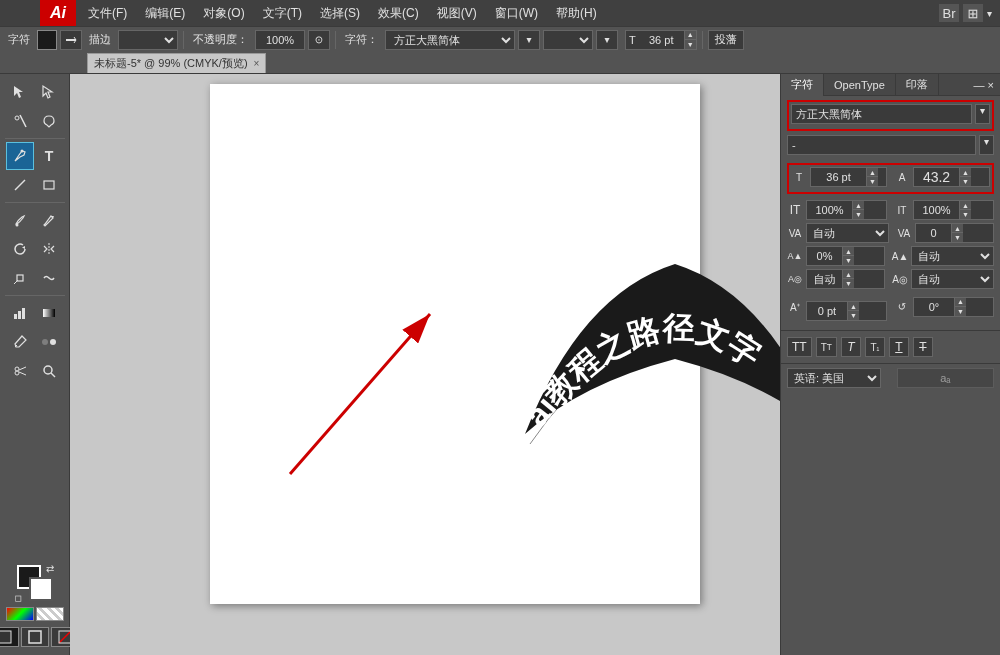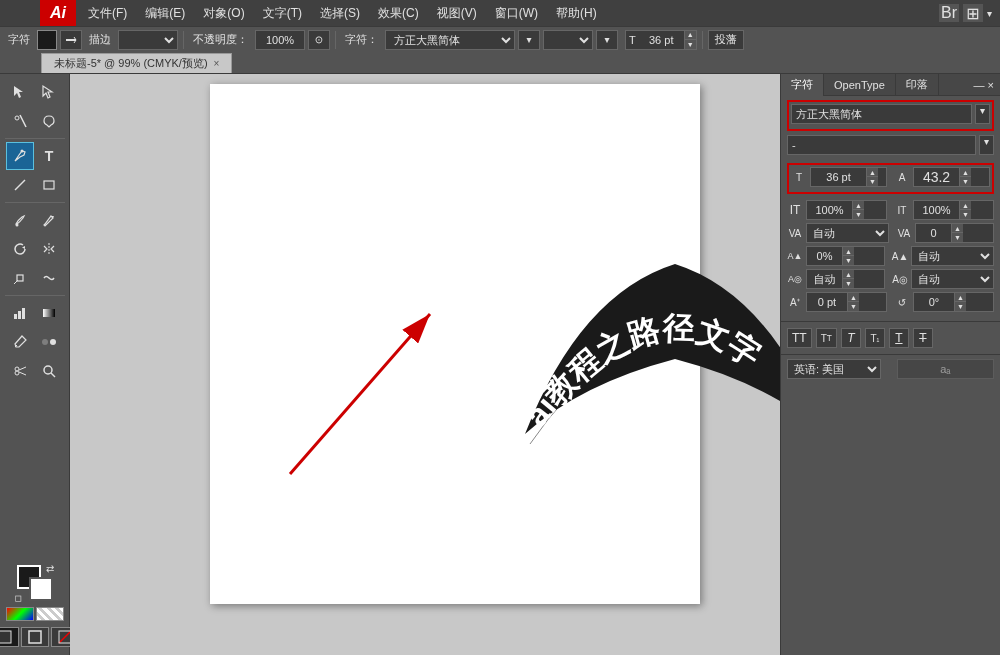--- a/index.html
+++ b/index.html
@@ -11,21 +11,21 @@
       color: #e0e0e0; font-size: 12px; user-select: none; padding-left: 40px;
     }
     #menubar .app-logo {
       width: 36px; height: 26px; background: #cc0000; display: flex; align-items: center; justify-content: center;
       color: white; font-style: italic; font-weight: bold; font-size: 16px; flex-shrink: 0;
     }
     #menubar .menu-items { display: flex; align-items: center; gap: 2px; padding: 0 4px; }
     #menubar .menu-item { padding: 2px 8px; cursor: pointer; color: #e0e0e0; font-size: 12px; }
     .spacer { flex: 1; }
     .menu-right { display: flex; align-items: center; gap: 4px; padding-right: 8px; color: #e0e0e0; font-size: 11px; }
-    .menu-right .icon-box { width: 20px; height: 18px; background: #555; display: flex; align-items: center; justify-content: center; font-size: 16px; cursor: pointer; }
+    .menu-right .icon-box { width: 20px; height: 18px; background: #555; display: flex; align-items: center; justify-content: center; font-size: 13px; cursor: pointer; }
 
     
     #toolbar {
       width: 100%; height: 26px; background: #535353; display: flex; align-items: center;
       padding: 0 4px; gap: 3px; border-top: 1px solid #3a3a3a;
     }
     .tb-label { color: #e0e0e0; font-size: 11px; padding: 0 4px; }
     .tb-select {
       height: 20px; background: #3a3a3a; border: 1px solid #666; color: #e0e0e0;
       font-size: 11px; padding: 0 4px; min-width: 40px;
@@ -43,22 +43,22 @@
     .tb-divider { width: 1px; height: 18px; background: #666; margin: 0 2px; }
     .tb-icon-btn { width: 22px; height: 20px; background: #3a3a3a; border: 1px solid #666; display: flex; align-items: center; justify-content: center; cursor: pointer; color: #e0e0e0; font-size: 10px; }
 
     
     #tabbar {
       width: 100%; height: 22px; background: #535353; display: flex; align-items: flex-end;
       border-bottom: 1px solid #3a3a3a;
     }
     .tab {
       height: 20px; background: #c8c8c8; border: 1px solid #999; border-bottom: none;
-      padding: 0 12px; display: flex; align-items: center; gap: 6px; font-size: 11px;
-      color: #333; cursor: pointer; margin-left: 41px;
+      padding: 0 6px; display: flex; align-items: center; gap: 6px; font-size: 11px;
+      color: #333; cursor: pointer; margin-left: 87px;
     }
     .tab .close-x { font-size: 10px; color: #555; cursor: pointer; }
 
     
     #main { display: flex; width: 100%; height: calc(655px - 26px - 26px - 22px); }
 
     
     #left-toolbar {
       width: 70px; background: #535353; display: flex; flex-direction: column; align-items: center;
       padding: 4px 2px; gap: 1px; flex-shrink: 0; border-right: 1px solid #3a3a3a;
@@ -527,21 +527,21 @@
           </div>
         </div>
         <span class="panel-icon" style="margin-left:4px;">A◎</span>
         <select class="panel-select" style="flex:1; height:20px;">
           <option>自动</option>
         </select>
       </div>
 
       <div class="panel-row">
         <span class="panel-icon">A⁺</span>
-        <div class="panel-spinbox" style="flex:1;">
+        <div class="panel-spinbox" style="flex:1;margin-top:9px;">
           <input value="0 pt" style="width: 40px; background: transparent; border: none; color: rgb(224, 224, 224); font-size: 11px; text-align: center; outline: none;">
           <div class="spin-arrows">
             <div class="spin-up">▲</div>
             <div class="spin-down">▼</div>
           </div>
         </div>
         <span class="panel-icon" style="margin-left:4px;">↺</span>
         <div class="panel-spinbox" style="flex:1;">
           <input value="0°" style="width: 40px; background: transparent; border: none; color: rgb(224, 224, 224); font-size: 11px; text-align: center; outline: none;">
           <div class="spin-arrows">

